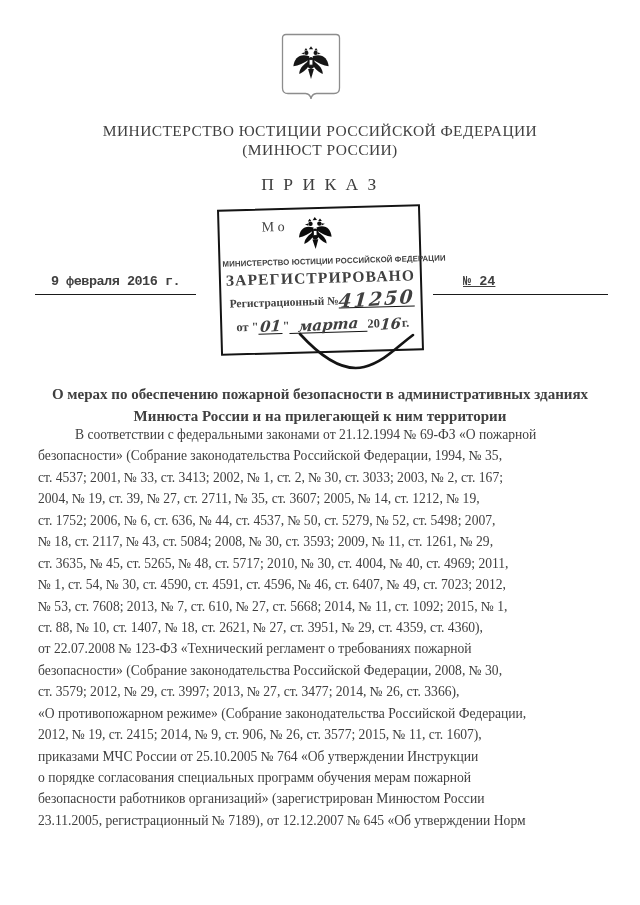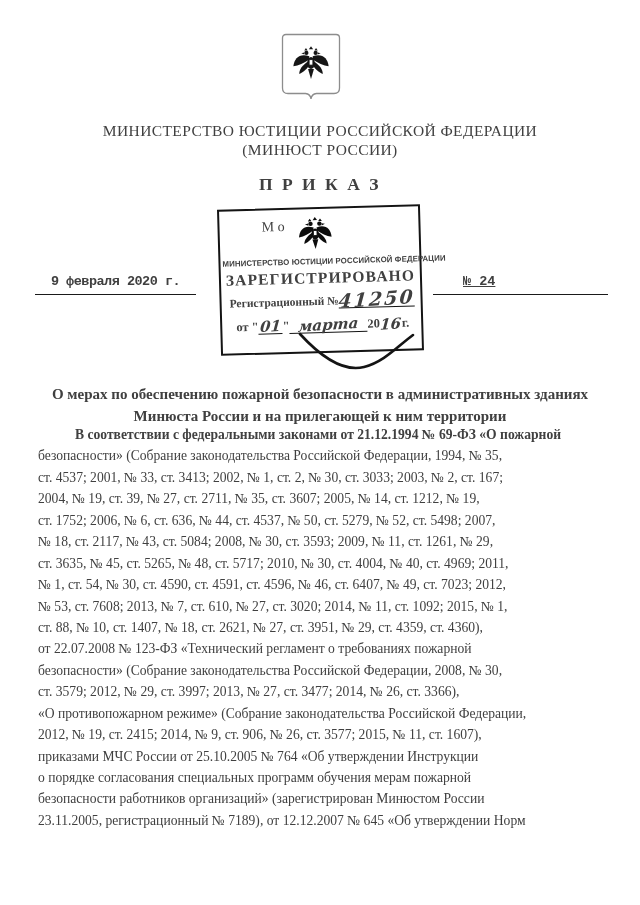--- a/index.html
+++ b/index.html
@@ -10,21 +10,21 @@
   }
   
   .arms{position:absolute;left:281px;top:33px;width:60px;height:72px;}
   
   .org-name{
     position:absolute;left:0;top:121px;width:640px;text-align:center;
     font-size:15.5px;line-height:19px;letter-spacing:.4px;
   }
   .doc-type{
     position:absolute;left:0;top:174px;width:640px;text-align:center;
-    font-size:17.5px;font-weight:bold;letter-spacing:2.5px;
+    font-size:17.5px;font-weight:normal;letter-spacing:2.5px;
   }
   
   .tw{font-family:"Liberation Mono","DejaVu Sans Mono",monospace;font-weight:bold;font-size:13.5px;}
   .date-left{
     position:absolute;left:35px;top:274px;width:161px;height:20px;
     border-bottom:1.8px solid #1a1a1a;text-align:center;letter-spacing:-.5px;
   }
   .num-right{
     position:absolute;left:433px;top:274px;width:175px;height:20px;
     border-bottom:1.8px solid #1a1a1a;text-align:left;padding-left:0;
@@ -83,21 +83,21 @@
   
   .body-lines{
     position:absolute;left:38px;top:424px;width:565px;
     font-size:13.6px;
   }
   .body-lines > div{
     height:21.45px;line-height:21.45px;white-space:nowrap;
     text-align:justify;text-align-last:justify;
   }
   .body-lines > div::after{content:"";display:inline-block;width:100%;}
-  .body-lines > div:first-child{text-indent:37px;font-weight:bold;}
+  .body-lines > div:first-child{text-indent:37px;}
 </style>
 </head>
 <body>
 
 <div class="page">
 
   <div class="arms">
     <svg width="60" height="72" viewBox="0 0 60 72">
       <path d="M5 1.5 H55 Q58.5 1.5 58.5 5 V55 Q58.5 60.5 53 60.5 H35.5 Q30.6 61 30 66 Q29.4 61 24.5 60.5 H7 Q1.5 60.5 1.5 55 V5 Q1.5 1.5 5 1.5 Z" fill="none" stroke="#8d8d8d" stroke-width="1.3"></path>
       <g fill="#161616" transform="translate(30 30) scale(0.42) translate(-50 -52)">
@@ -119,21 +119,21 @@
     </svg>
   </div>
 
   <div class="org-name">
     <div>МИНИСТЕРСТВО ЮСТИЦИИ РОССИЙСКОЙ ФЕДЕРАЦИИ</div>
     <div>(МИНЮСТ РОССИИ)</div>
   </div>
 
   <div class="doc-type">П Р И К А З</div>
 
-  <div class="date-left tw">9 февраля 2020 г.</div>
+  <div class="date-left tw">9 февраля 2016 г.</div>
   <div class="num-right tw"><span>№ 24</span></div>
 
   <div class="stamp">
     <div class="stamp-city-row">
       <span class="stamp-city">Мо</span>
       <span class="stamp-eagle">
         <svg width="37" height="42" viewBox="0 0 100 104">
           <g fill="#0c0c0c">
             <path d="M50 6 l-6 8 h12 z"></path>
             <path d="M36 10 l-5 7 h10 z"></path>
@@ -183,21 +183,21 @@
 
   <div class="body-lines">
       <div class="bline">В соответствии с федеральными законами от 21.12.1994 № 69-ФЗ «О пожарной</div>
       <div class="bline">безопасности» (Собрание законодательства Российской Федерации, 1994, № 35,</div>
       <div class="bline">ст. 4537; 2001, № 33, ст. 3413; 2002, № 1, ст. 2, № 30, ст. 3033; 2003, № 2, ст. 167;</div>
       <div class="bline">2004, № 19, ст. 39, № 27, ст. 2711, № 35, ст. 3607; 2005, № 14, ст. 1212, № 19,</div>
       <div class="bline">ст. 1752; 2006, № 6, ст. 636, № 44, ст. 4537, № 50, ст. 5279, № 52, ст. 5498; 2007,</div>
       <div class="bline">№ 18, ст. 2117, № 43, ст. 5084; 2008, № 30, ст. 3593; 2009, № 11, ст. 1261, № 29,</div>
       <div class="bline">ст. 3635, № 45, ст. 5265, № 48, ст. 5717; 2010, № 30, ст. 4004, № 40, ст. 4969; 2011,</div>
       <div class="bline">№ 1, ст. 54, № 30, ст. 4590, ст. 4591, ст. 4596, № 46, ст. 6407, № 49, ст. 7023; 2012,</div>
-      <div class="bline">№ 53, ст. 7608; 2013, № 7, ст. 610, № 27, ст. 3020; 2014, № 11, ст. 1092; 2015, № 1,</div>
+      <div class="bline">№ 53, ст. 7608; 2013, № 7, ст. 610, № 27, ст. 5668; 2014, № 11, ст. 1092; 2015, № 1,</div>
       <div class="bline">ст. 88, № 10, ст. 1407, № 18, ст. 2621, № 27, ст. 3951, № 29, ст. 4359, ст. 4360),</div>
       <div class="bline">от 22.07.2008 № 123-ФЗ «Технический регламент о требованиях пожарной</div>
       <div class="bline">безопасности» (Собрание законодательства Российской Федерации, 2008, № 30,</div>
       <div class="bline">ст. 3579; 2012, № 29, ст. 3997; 2013, № 27, ст. 3477; 2014, № 26, ст. 3366),</div>
       <div class="bline">«О противопожарном режиме» (Собрание законодательства Российской Федерации,</div>
       <div class="bline">2012, № 19, ст. 2415; 2014, № 9, ст. 906, № 26, ст. 3577; 2015, № 11, ст. 1607),</div>
       <div class="bline">приказами МЧС России от 25.10.2005 № 764 «Об утверждении Инструкции</div>
       <div class="bline">о порядке согласования специальных программ обучения мерам пожарной</div>
       <div class="bline">безопасности работников организаций» (зарегистрирован Минюстом России</div>
       <div class="bline">23.11.2005, регистрационный № 7189), от 12.12.2007 № 645 «Об утверждении Норм</div>

